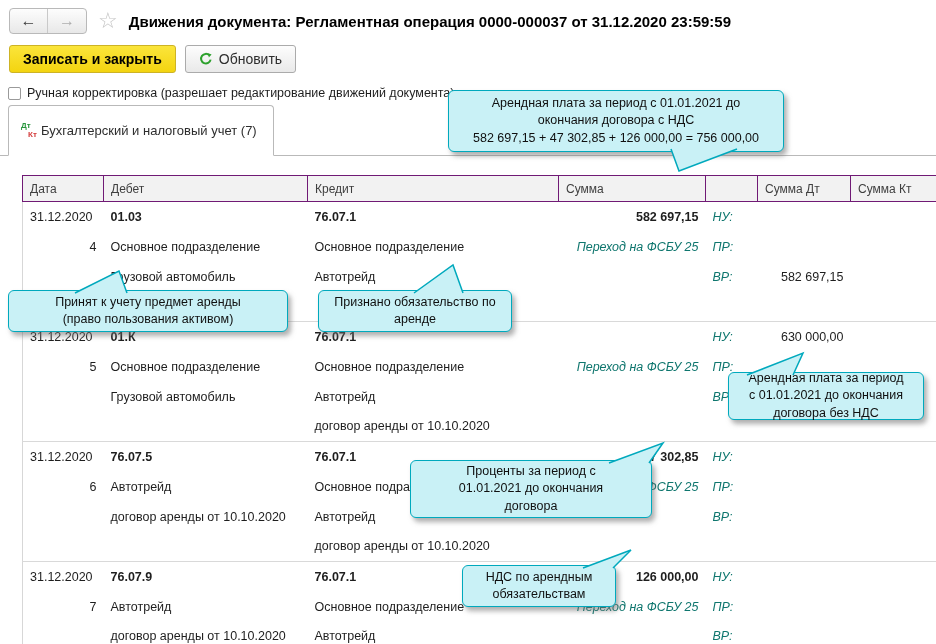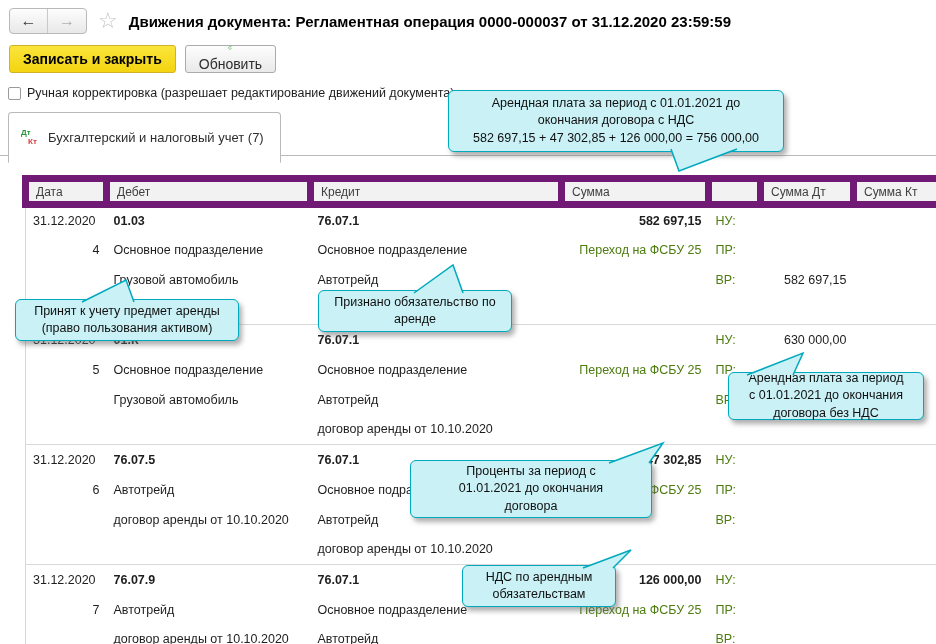--- a/index.html
+++ b/index.html
@@ -17,48 +17,48 @@
   .navbtn.back { color:#3c3c3c; border-right:1px solid #c9c9c9; }
   .navbtn.fwd  { color:#adadad; }
   .star { font-size:22px; color:#c4c4c4; line-height:1; margin:0 2px; }
   .title { font-size:15px; font-weight:bold; color:#000; white-space:nowrap; }
   
   .toolbar { display:flex; gap:9px; padding:11px 0 0 9px; }
   .btn { height:28px; display:inline-flex; align-items:center; gap:6px; padding:0 13px;
          border-radius:3px; font-size:14px; cursor:pointer; }
   .btn-primary { background:linear-gradient(#fbe53b,#f3d410); border:1px solid #cdb325;
                  font-weight:bold; color:#000; }
-  .btn-normal { background:linear-gradient(#fdfdfd,#e9e9e9); border:1px solid #ababab; color:#2d2d2d;flex-direction:column; }
+  .btn-normal { background:linear-gradient(#fdfdfd,#e9e9e9); border:1px solid #ababab; color:#2d2d2d; }
   .refresh-ic { width:14px; height:14px; }
   
   .checkbox-row { display:flex; align-items:center; gap:6px; padding:13px 0 0 8px;
                   font-size:12.5px; color:#1e1e1e; }
   .checkbox { width:13px; height:13px; border:1px solid #9a9a9a; background:#fff; border-radius:2px; }
   
   .tabbar { position:absolute; left:0; top:104px; width:936px; height:52px;
             border-bottom:1px solid #b9b9b9; padding-left:8px; }
-  .tab { position:relative; top:1px; display:inline-flex; align-items:center; gap:7px;
+  .tab { position:relative; top:1px; display:inline-flex; align-items:center; 
          height:51px; padding:0 16px 0 12px; background:#fff;
          border:1px solid #b9b9b9; border-bottom:1px solid #fff; border-radius:4px 4px 0 0;
-         font-size:13px; color:#2d2d2d; cursor:pointer;margin-top:7px; }
+         font-size:13px; color:#2d2d2d; cursor:pointer; }
   .dtkt { position:relative; width:20px; height:20px; font-size:8px; font-weight:bold; line-height:1; }
   .dtkt .dt { position:absolute; left:0; top:1px; color:#27963c; }
   .dtkt .kt { position:absolute; left:7px; top:10px; color:#d33a3a; }
   
   .table-wrap { position:absolute; left:22px; top:175px; width:914px; }
   table.post { border-collapse:collapse; table-layout:fixed; width:914px; font-size:12.5px; }
-  table.post thead td { background:#f2f2f2; border:7px solid #701a75; color:#3f3f3f;
+  table.post thead td { background:#f2f2f2; border:1px solid #701a75; color:#3f3f3f;
                         height:26px; padding:0 7px; font-size:12px; }
   table.post { border-left:1px solid #d7d7d7; }
   tbody { border-bottom:1px solid #d9d9d9; }
   tbody td { height:30px; padding:0 7px; vertical-align:middle; white-space:nowrap; overflow:hidden; }
   td.c-date { } td.c-num { text-align:right; }
   td.c-sum, td.c-sdt, td.c-skt { text-align:right; }
   .bold { font-weight:bold; }
-  .muted { color:#4d7c0f; }
+  .muted { color:#0f766e; font-style:italic; }
   tr.spacer td { height:30px; }
   
   .callout { position:absolute; background:#c9f1f6; border:1px solid #00a9bd; border-radius:6px;
              box-shadow:3px 4px 5px rgba(110,110,110,.55); z-index:5; text-align:center;
              font-size:12.5px; color:#101010; line-height:1.4; padding:5px 10px;
              display:flex; align-items:center; justify-content:center; }
   .callout-text { white-space:pre-line; }
   .tail { position:absolute; overflow:visible; }
 </style>
 </head>
@@ -269,21 +269,21 @@
 
   <div class="callout" style="left:448px; top:90px; width:336px; height:62px;">
     <span class="callout-text">Арендная плата за период с 01.01.2021 до
 окончания договора с НДС
 582 697,15 + 47 302,85 + 126 000,00 = 756 000,00</span>
     <svg class="tail" style="left:0; top:calc(100% - 2px); width:310px; height:24px;" viewBox="0 0 310 24">
       <path d="M 222 0 L 230 22 L 288 0" fill="#c9f1f6" stroke="#00a9bd" stroke-width="1.5"></path>
     </svg>
   </div>
 
-  <div class="callout" style="left:15px; top:290px; width:224px; height:42px;margin-top:9px;">
+  <div class="callout" style="left:8px; top:290px; width:280px; height:42px;">
     <span class="callout-text">Принят к учету предмет аренды
 (право пользования активом)</span>
     <svg class="tail" style="left:0; top:-20px; width:160px; height:22px;" viewBox="0 0 160 22">
       <path d="M 66 22 L 110 0 L 118 22" fill="#c9f1f6" stroke="#00a9bd" stroke-width="1.5"></path>
     </svg>
   </div>
 
   <div class="callout" style="left:318px; top:290px; width:194px; height:42px;">
     <span class="callout-text">Признано обязательство по
 аренде</span>

